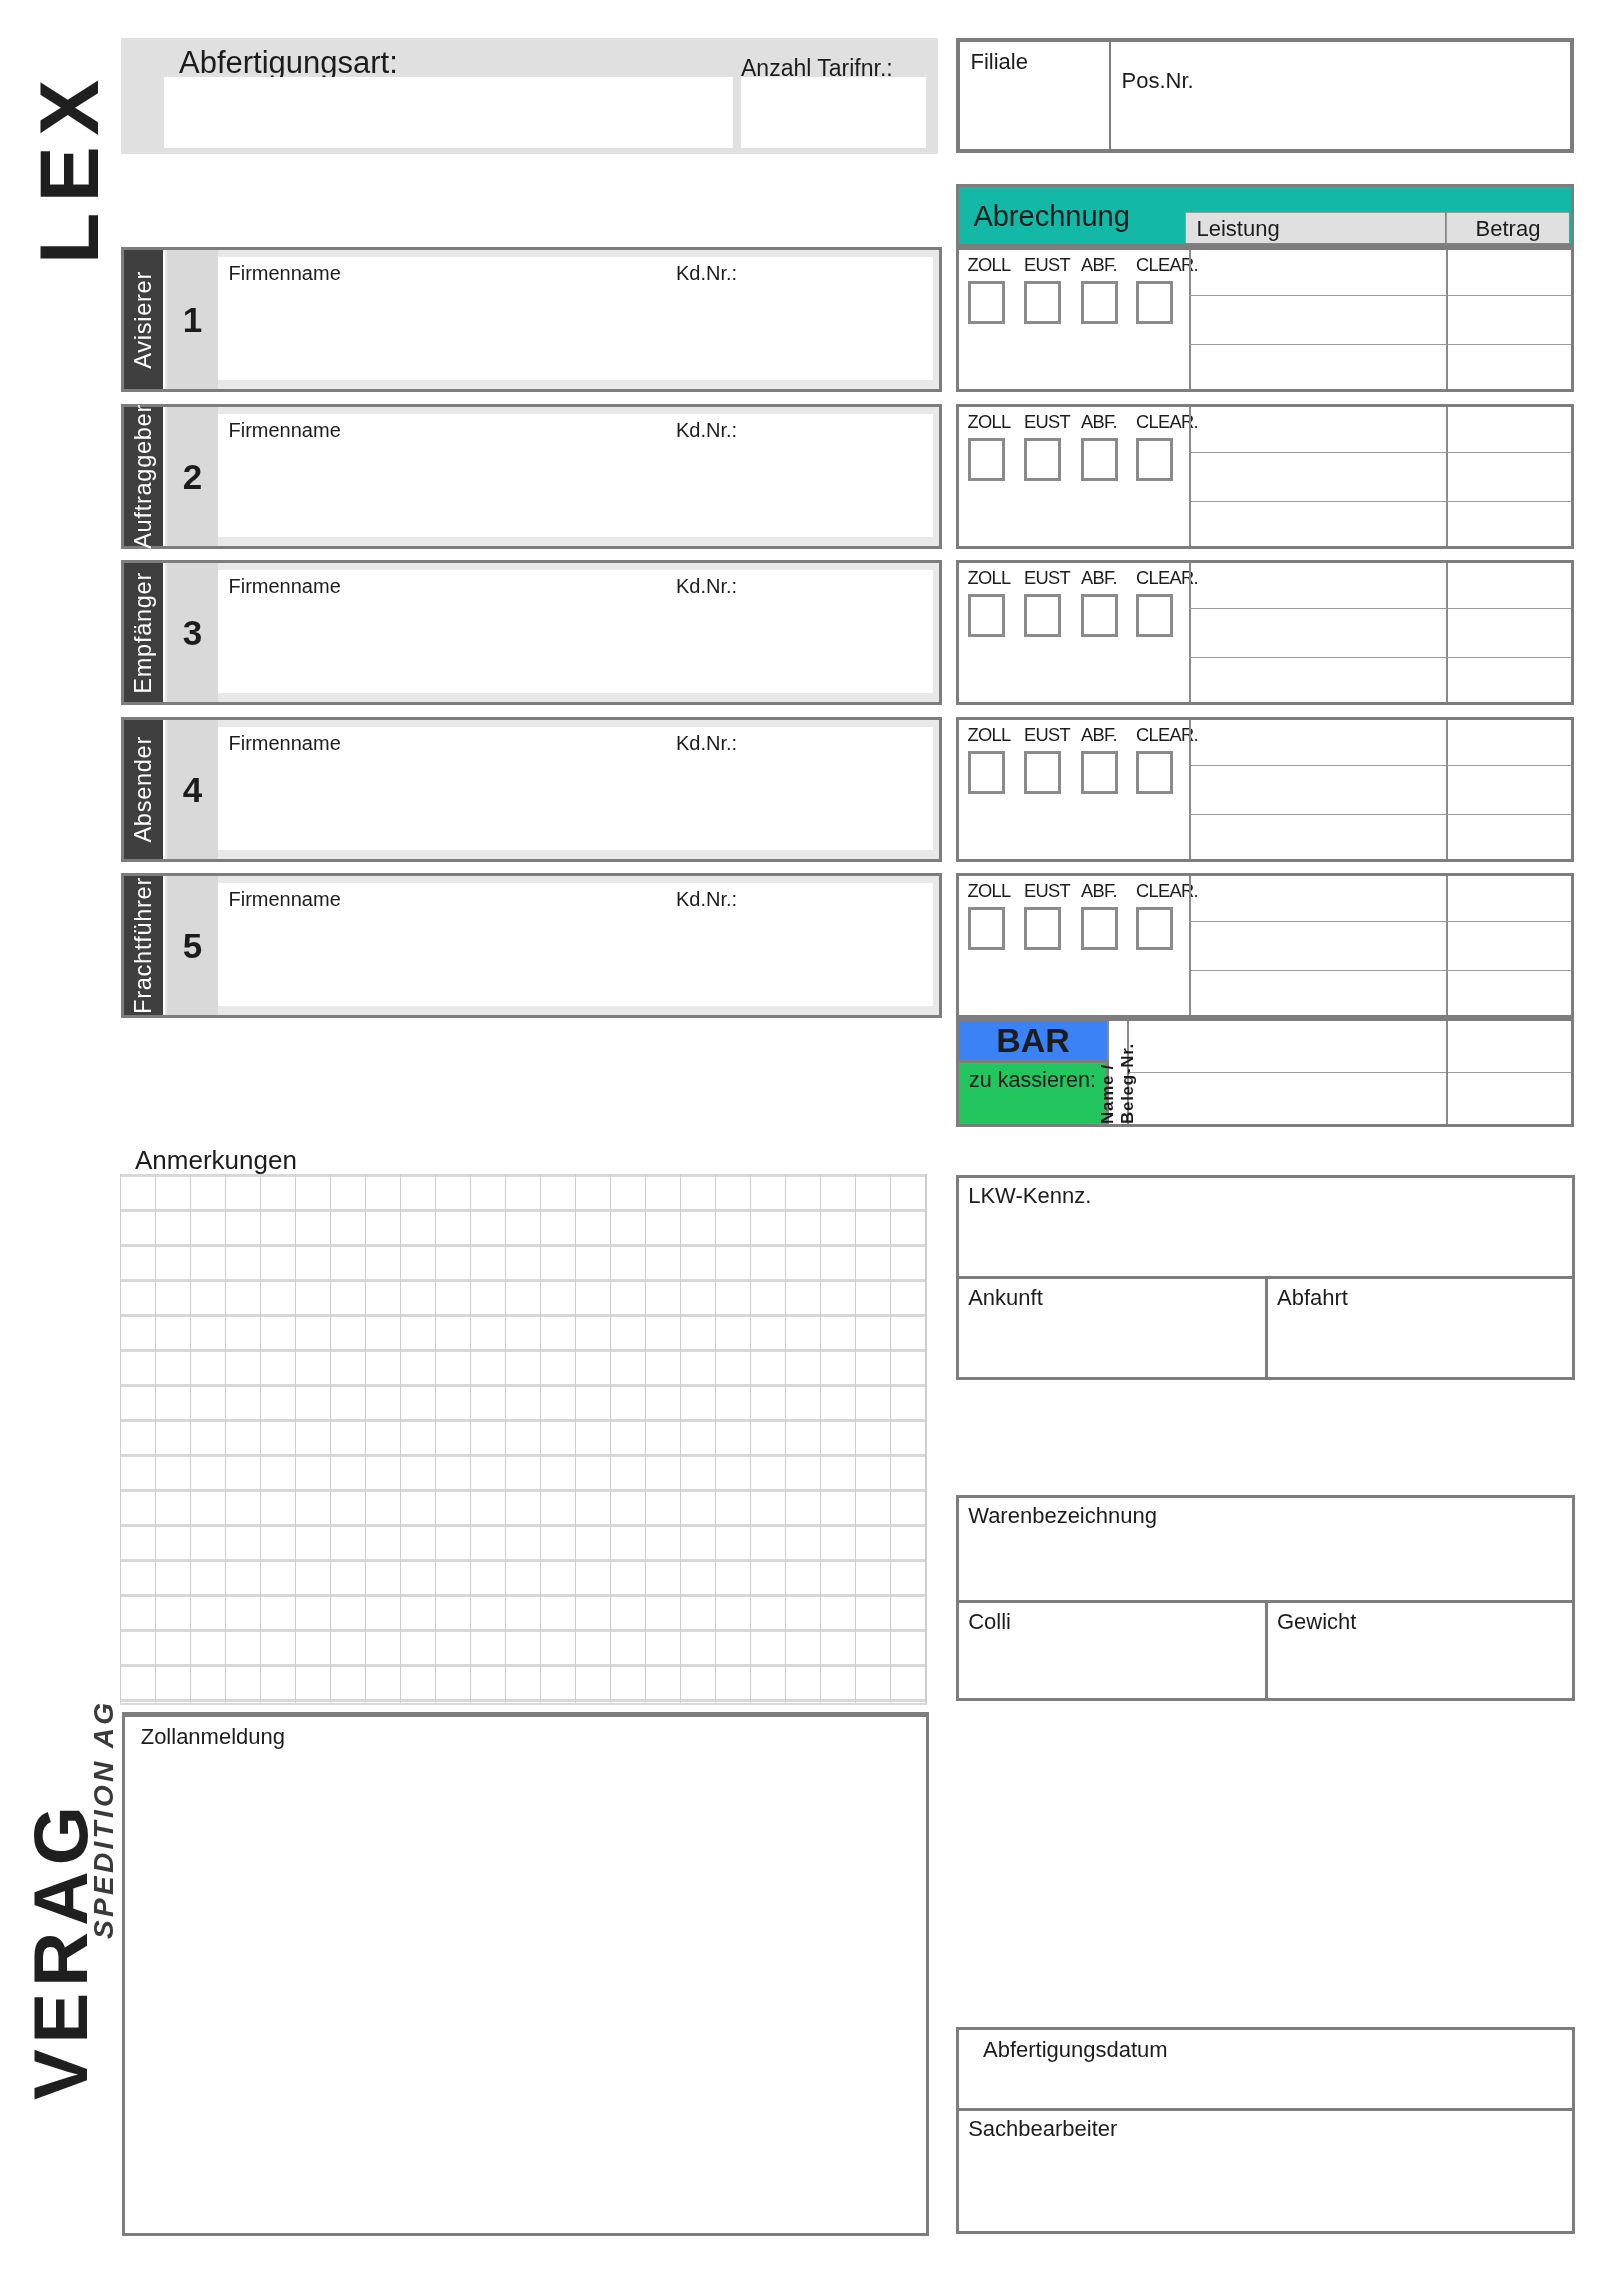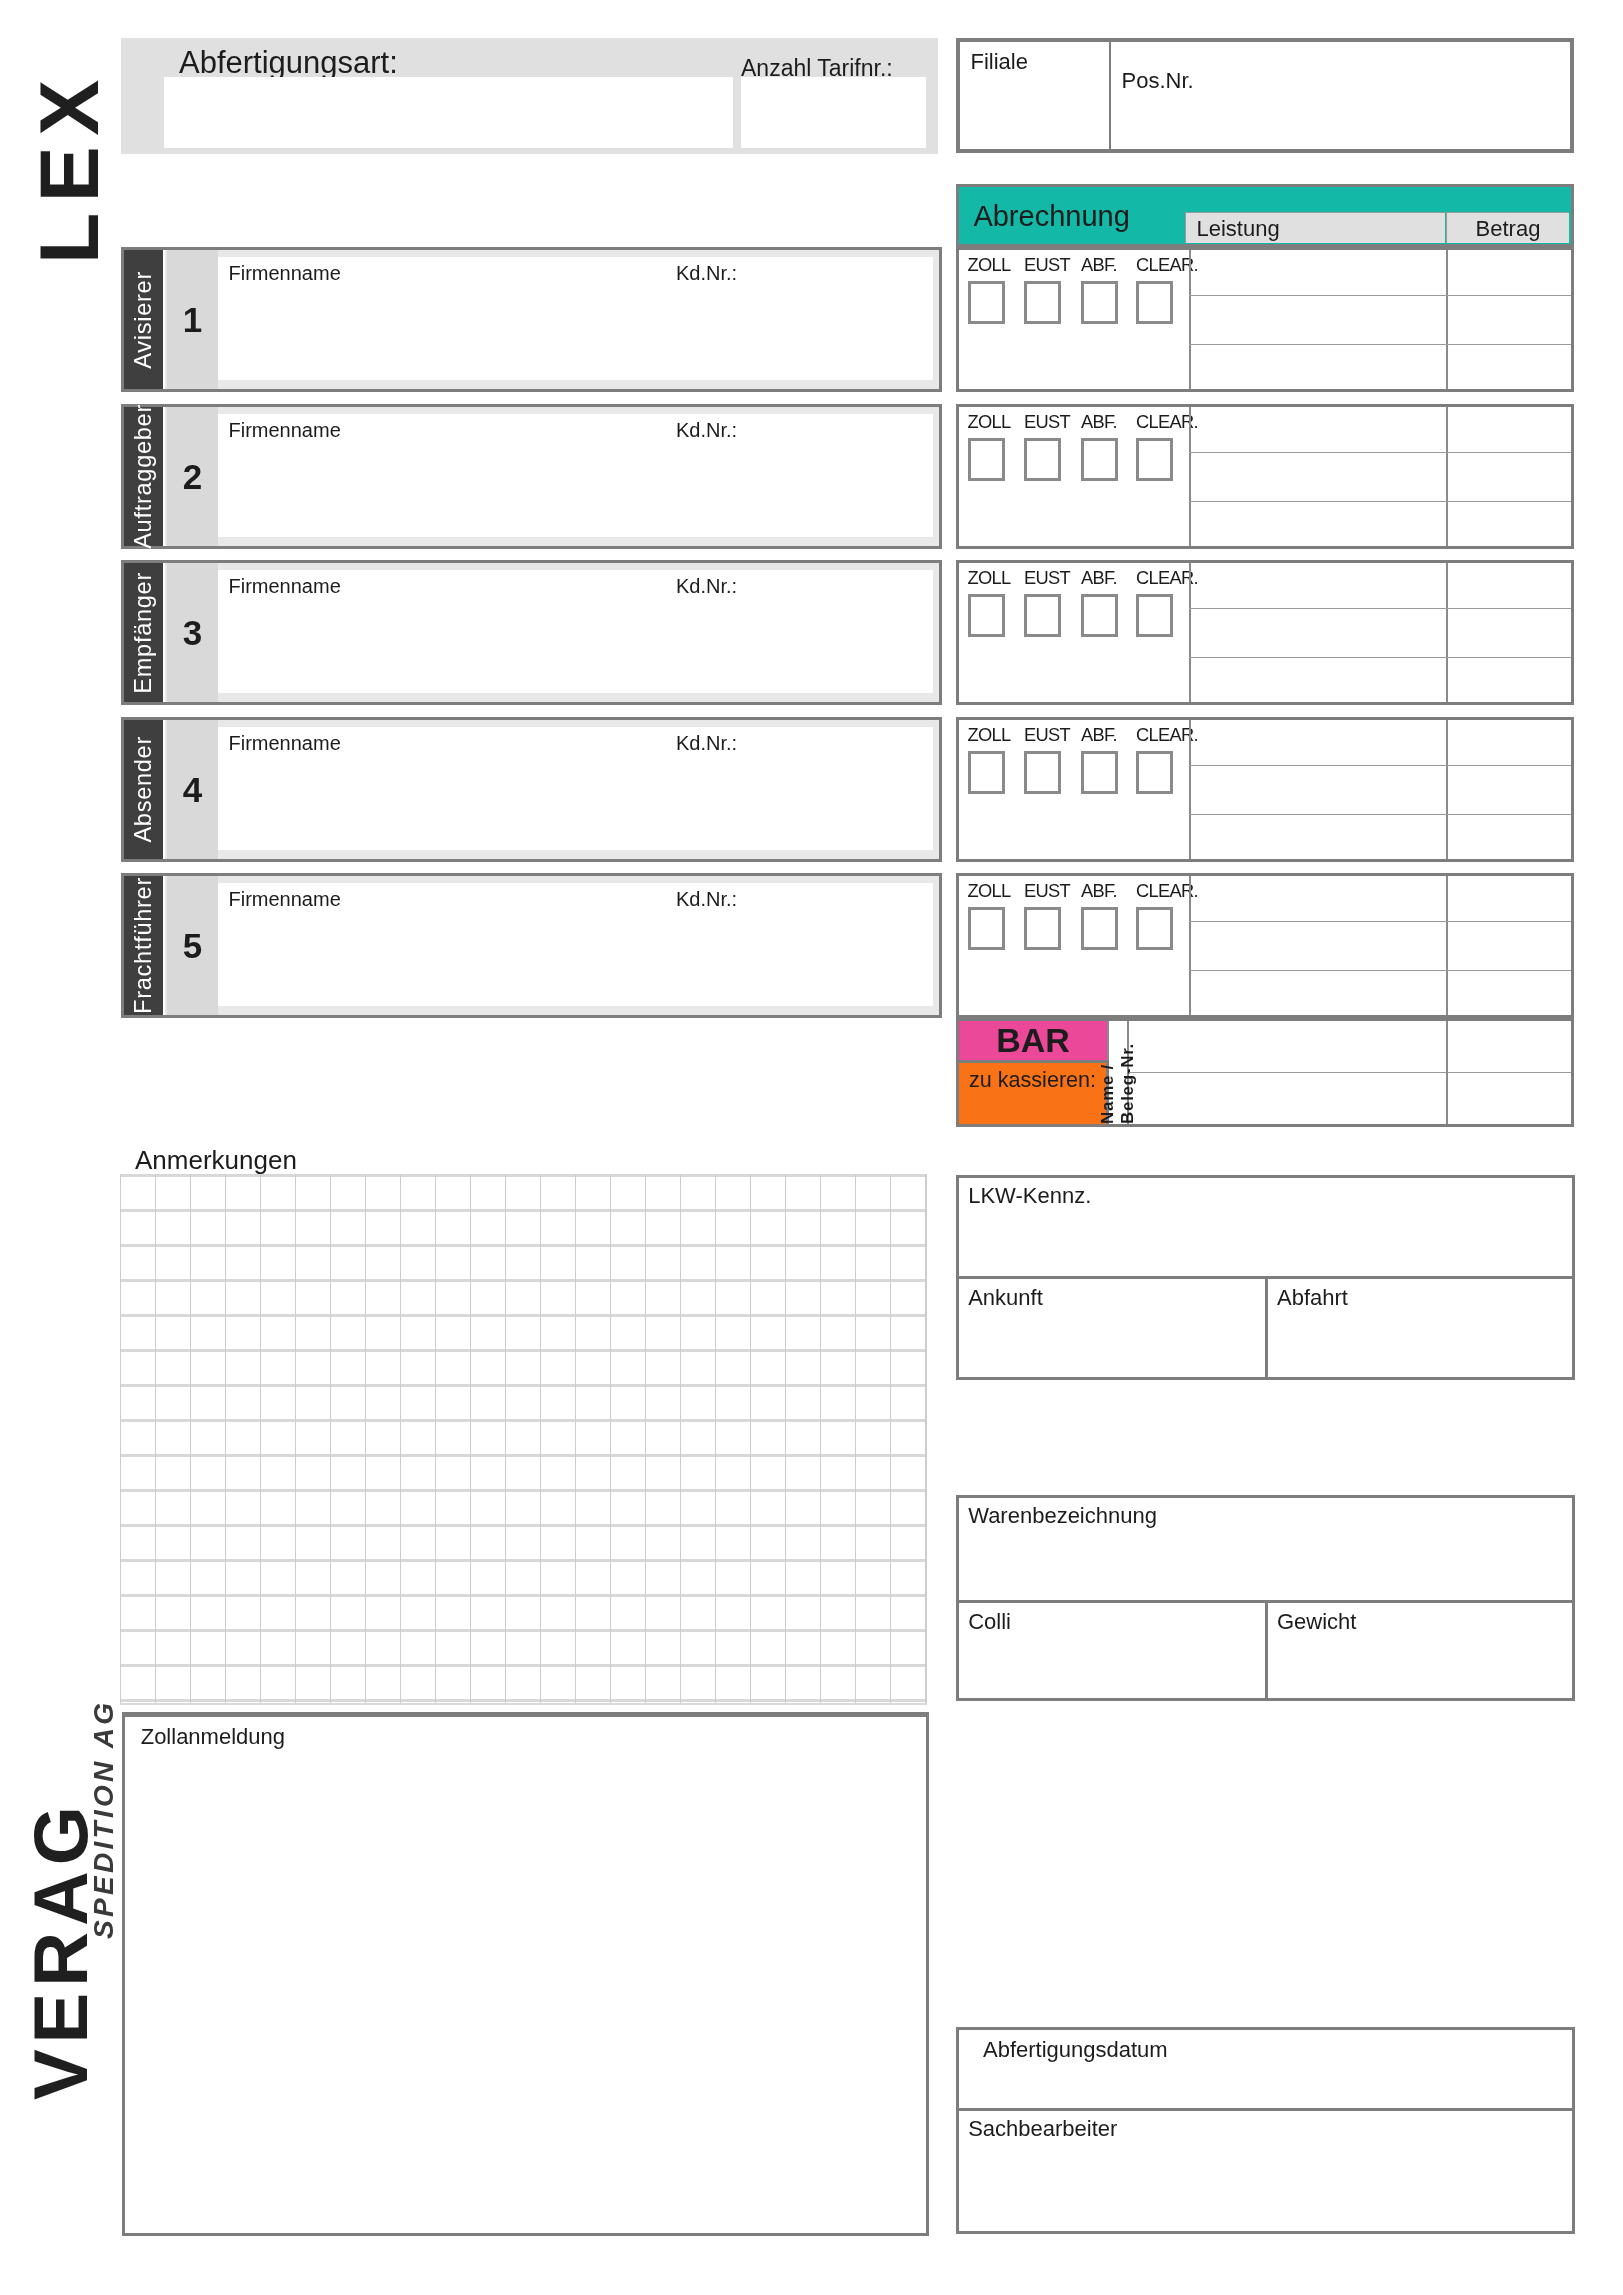--- a/index.html
+++ b/index.html
@@ -49,24 +49,24 @@
   .cbcol{position:absolute;top:3.9px;width:56px;}
   .cblabel{font-size:18.3px;letter-spacing:-0.7px;white-space:nowrap;}
   .cbbox{width:31px;height:37px;border:3.3px solid #8a8a8a;background:#fff;margin-top:5.2px;box-sizing:content-box;}
   .vline{position:absolute;top:0;bottom:0;width:2px;background:#8a8a8a;}
   .hline{position:absolute;left:230px;right:0;height:1.3px;background:#9a9a9a;}
   .lcol{position:absolute;left:232px;top:0;bottom:0;width:256px;}
   .bcol{position:absolute;left:489px;top:0;bottom:0;right:0;}
   
   .barblock{left:956px;top:1018px;width:618px;height:109px;border:3.9px solid #7d7d7d;
             background:#fff;box-sizing:border-box;}
-  .barcell{position:absolute;left:0;top:0;width:150px;height:39px;background:#ec4899;
+  .barcell{position:absolute;left:0;top:0;width:150px;height:39px;background:#3b82f6;
            border-right:2px solid #8a8a8a;display:flex;align-items:center;justify-content:center;
            font-size:34px;font-weight:bold;box-sizing:border-box;}
-  .zucell{position:absolute;left:0;top:39px;bottom:0;width:150px;background:#f97316;
+  .zucell{position:absolute;left:0;top:39px;bottom:0;width:150px;background:#22c55e;
           border-top:3.9px solid #7d7d7d;border-right:3.9px solid #7d7d7d;box-sizing:border-box;
           font-size:21.6px;text-align:center;padding-top:3.9px;}
   .namestrip{position:absolute;left:150px;top:0;bottom:0;width:20px;background:#fff;
              border-right:2px solid #8a8a8a;display:flex;align-items:center;justify-content:center;box-sizing:border-box;}
   .namestrip span{font-size:17px;font-weight:bold;letter-spacing:0.7px;}
   .bar-hline{position:absolute;left:170px;right:0;top:51px;height:1.3px;background:#9a9a9a;}
   .bar-vline{position:absolute;left:487px;top:0;bottom:0;width:2px;background:#8a8a8a;}
   
   .anm-label{left:135px;top:1145px;font-size:26px;}
   .anm-grid{left:120px;top:1174px;width:807px;height:531px;box-sizing:border-box;

